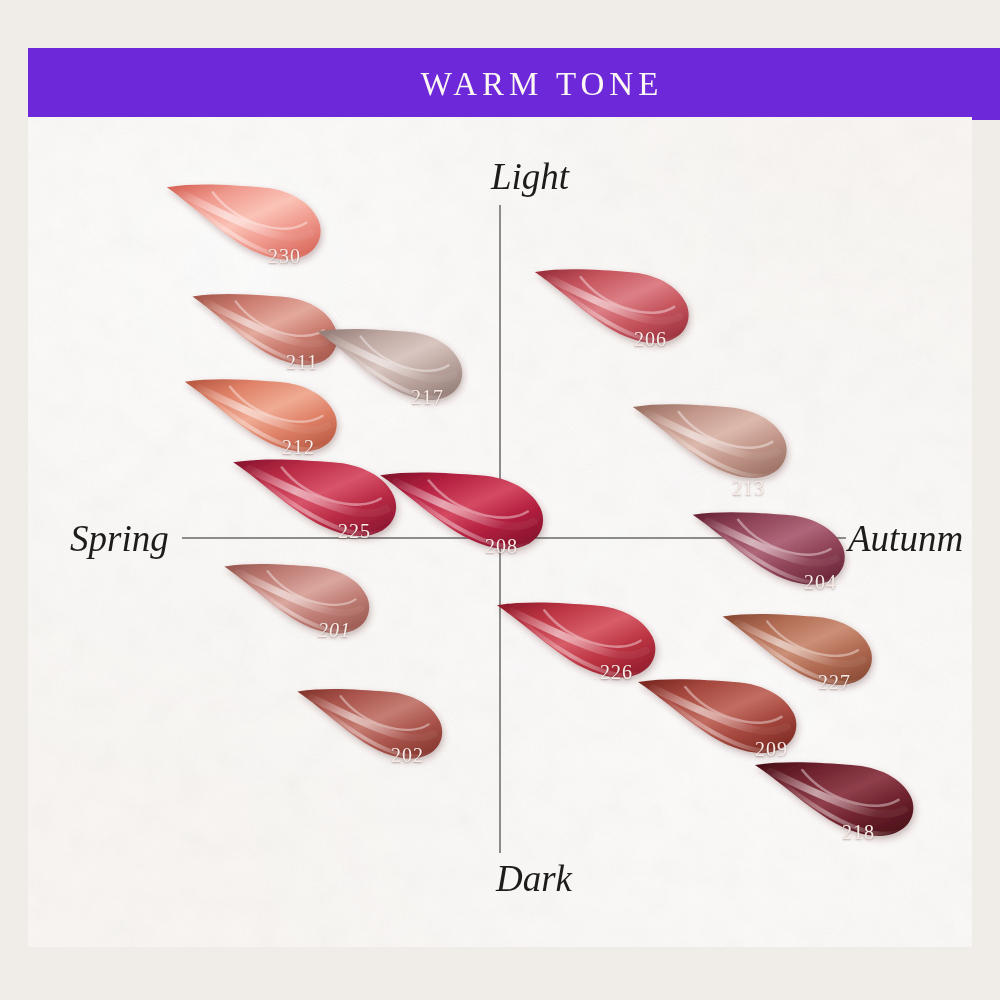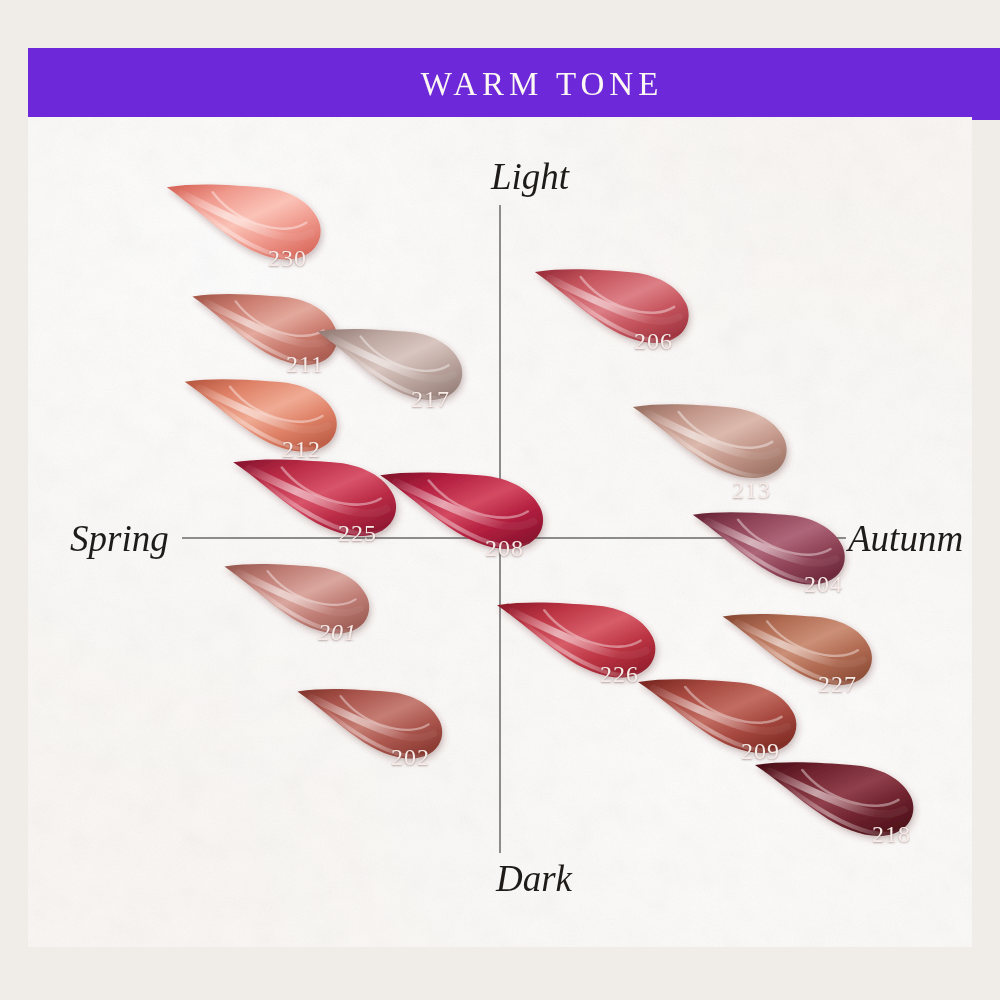--- a/index.html
+++ b/index.html
@@ -101,21 +101,21 @@
     position: absolute;
     transform-origin: 50% 50%;
   }
   .swatch svg {
     display: block;
     overflow: visible;
   }
   .swatch-num {
     position: absolute;
     font-family: "Liberation Serif", "DejaVu Serif", serif;
-    font-size: 24px;
+    font-size: 20px;
     color: #f7ece8;
     letter-spacing: 1px;
     pointer-events: none;
     text-shadow: 0 1px 2px rgba(60,20,20,0.35);
   }
 </style>
 </head>
 <body>
 
 <div id="poster">
@@ -581,21 +581,21 @@
                 <stop offset="0%" stop-color="#ffffff" stop-opacity="0.0"></stop>
                 <stop offset="40%" stop-color="#ffffff" stop-opacity="0.42"></stop>
                 <stop offset="100%" stop-color="#ffffff" stop-opacity="0.0"></stop>
               </linearGradient>
             </defs>
             <path d="M8,12 C34,30 56,52 84,72 C108,90 140,102 162,96 C186,90 194,68 186,50 C176,28 150,14 118,12 C88,10 46,6 8,12 Z" fill="url(#g13)" filter="url(#sh13)"></path>
             <path d="M62,18 C74,34 92,48 116,56 C140,64 160,62 172,54" fill="none" stroke="rgba(255,255,255,0.40)" stroke-width="3" stroke-linecap="round"></path>
             <path d="M26,20 C54,34 84,50 116,62 C142,72 164,74 178,66" fill="none" stroke="url(#gl13)" stroke-width="9" stroke-linecap="round"></path>
             <path d="M34,30 C62,52 96,78 130,90 C150,97 168,96 180,88" fill="none" stroke="url(#rg13)" stroke-width="5" stroke-linecap="round"></path>
           </svg>
-          <div class="swatch-num" style="left: 110px; top: 66px;">209</div>
+          <div class="swatch-num" style="left: 124px; top: 66px;">209</div>
         </div>
         <div class="swatch" style="left: 720px; top: 638px; width: 175px; height: 108px;">
           <svg width="175" height="108" viewBox="0 0 200 130" preserveAspectRatio="none">
             <defs>
               <linearGradient id="g14" x1="0%" y1="10%" x2="85%" y2="100%">
                 <stop offset="0%" stop-color="#4c1019"></stop>
                 <stop offset="22%" stop-color="#70242f"></stop>
                 <stop offset="50%" stop-color="#8f3f4b"></stop>
                 <stop offset="72%" stop-color="#70242f"></stop>
                 <stop offset="100%" stop-color="#4c1019"></stop>
@@ -612,18 +612,18 @@
                 <stop offset="0%" stop-color="#ffffff" stop-opacity="0.0"></stop>
                 <stop offset="40%" stop-color="#ffffff" stop-opacity="0.42"></stop>
                 <stop offset="100%" stop-color="#ffffff" stop-opacity="0.0"></stop>
               </linearGradient>
             </defs>
             <path d="M8,12 C34,30 56,52 84,72 C108,90 140,102 162,96 C186,90 194,68 186,50 C176,28 150,14 118,12 C88,10 46,6 8,12 Z" fill="url(#g14)" filter="url(#sh14)"></path>
             <path d="M62,18 C74,34 92,48 116,56 C140,64 160,62 172,54" fill="none" stroke="rgba(255,255,255,0.40)" stroke-width="3" stroke-linecap="round"></path>
             <path d="M26,20 C54,34 84,50 116,62 C142,72 164,74 178,66" fill="none" stroke="url(#gl14)" stroke-width="9" stroke-linecap="round"></path>
             <path d="M34,30 C62,52 96,78 130,90 C150,97 168,96 180,88" fill="none" stroke="url(#rg14)" stroke-width="5" stroke-linecap="round"></path>
           </svg>
-          <div class="swatch-num" style="left: 124px; top: 66px;">218</div>
+          <div class="swatch-num" style="left: 94px; top: 66px;">218</div>
         </div>
       </div>
 
   </div>
 </div>
 
 </body></html>

